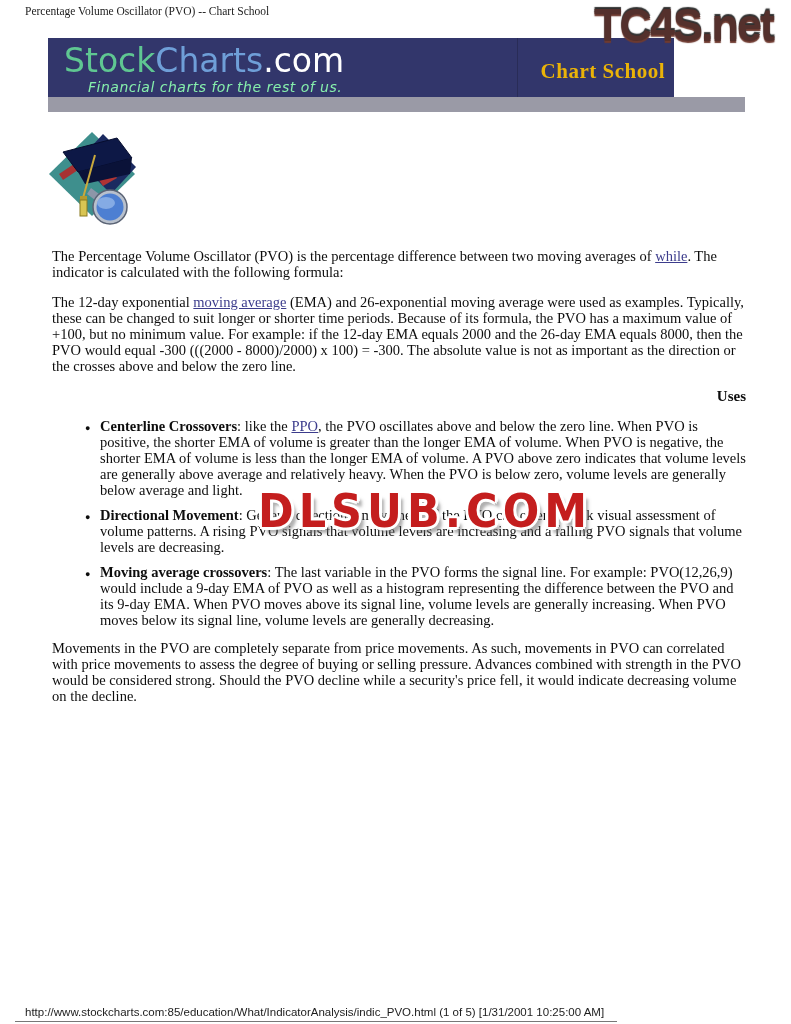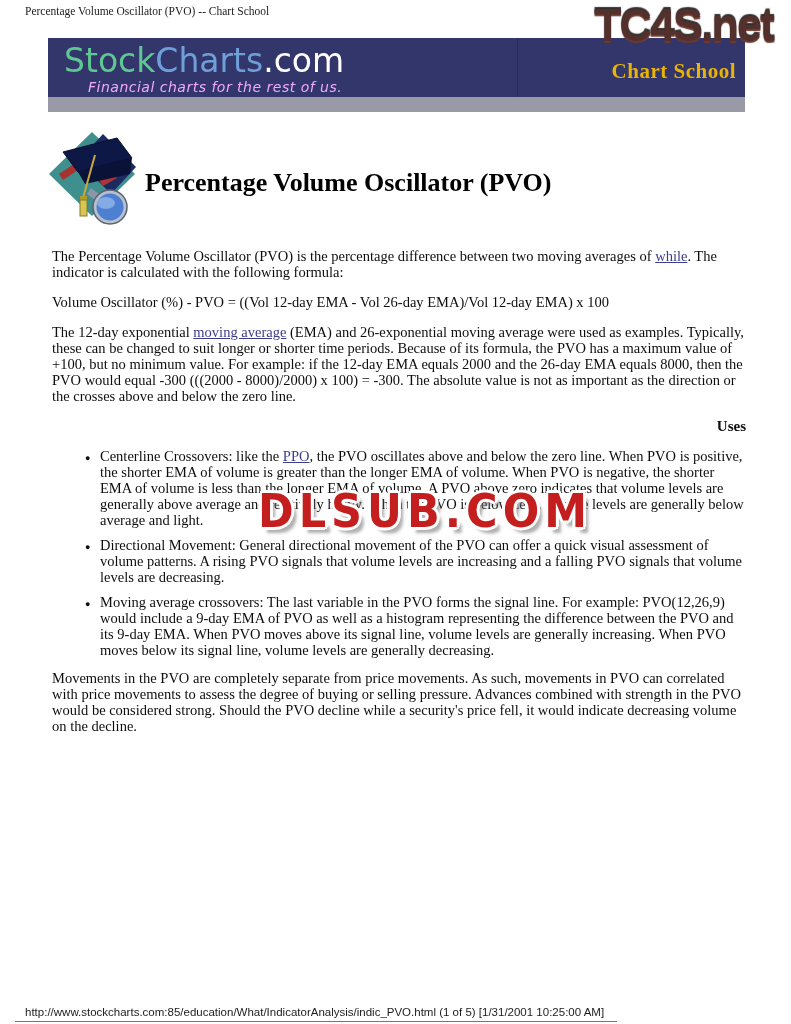--- a/index.html
+++ b/index.html
@@ -24,48 +24,48 @@
     text-shadow:-2px -2px 0 #fff, 2px -2px 0 #fff, -2px 2px 0 #fff, 2px 2px 0 #fff,
                 0 -3px 0 #fff, 0 3px 0 #fff, -3px 0 0 #fff, 3px 0 0 #fff,
                 5px 5px 3px rgba(110,110,110,.55); }
   .txtreme { position:absolute; right:2px; top:973px; z-index:5; line-height:1;
     font-family:"DejaVu Sans", sans-serif; font-weight:bold; font-size:31px; letter-spacing:-1px;
     color:#c96464; -webkit-text-stroke:1px #4a2626;
     text-shadow:-2px -2px 0 #fff, 2px -2px 0 #fff, -2px 2px 0 #fff, 2px 2px 0 #fff,
                 3px 4px 2px rgba(100,100,100,.5); }
 
   
-  .banner { position:absolute; left:48px; top:38px; width:697px; height:59px; background:#32366b; z-index:1; }
+  .banner { position:absolute; left:48px; top:38px; width:626px; height:59px; background:#32366b; z-index:1; }
   .banner-seam { position:absolute; left:469px; top:0; width:1px; height:59px; background:rgba(0,0,0,.18); }
   .logo { position:absolute; left:16px; top:3px; white-space:nowrap;
     font-family:"DejaVu Sans", sans-serif; font-size:33px; }
   .logo .stock  { color:#5fc792; }
   .logo .charts { color:#6f9fd8; }
   .logo .dotcom { color:#ffffff; }
   .tagline { position:absolute; left:40px; top:41px; font-family:"DejaVu Sans", sans-serif;
-    font-style:italic; font-size:14px; color:#f0abfc; letter-spacing:.5px; }
+    font-style:italic; font-size:14px; color:#86efac; letter-spacing:.5px; }
   .chart-school { position:absolute; right:9px; top:21px; font-family:"Liberation Serif", serif;
     font-weight:bold; font-size:21px; color:#eab308; letter-spacing:.5px; }
   .gray-bar { position:absolute; left:48px; top:97px; width:697px; height:15px; background:#9a9aa6; }
 
   
   .cap-icon { position:absolute; left:47px; top:122px; }
   .article-title { position:absolute; left:145px; top:151px; font-weight:bold; font-size:26px; color:#000; }
 
   
   .content { position:absolute; left:52px; top:248px; width:694px; z-index:2;
     font-size:14.5px; line-height:16px; color:#0d0d0d; }
   .content p { margin:0 0 14px 0; }
   .formula { margin:0 0 14px 45px; width:592px; }
   .uses-heading { font-weight:bold; font-size:15px; margin:4px 0 0 0;text-align:right; }
   .uses-intro { margin:0; }
   ul.uses-list { margin:10px 0 12px 0; padding-left:48px; list-style:none; }
   ul.uses-list li { position:relative; margin-bottom:9px; }
   ul.uses-list li::before { content:"●"; position:absolute; left:-15px; top:2px; font-size:9px; }
-  .term { font-weight:normal;text-align:right; }
+  .term { font-weight:bold;text-align:right; }
   .doc-link { color:#3c3c8c; text-decoration:underline; cursor:pointer; }
   .closing { margin-top:2px; }
 </style>
 </head>
 <body>
 
 <div class="page">
 
   <div class="print-header">Percentage Volume Oscillator (PVO) -- Chart School</div>
 
@@ -90,27 +90,25 @@
       <path d="M48,33 L36,76" stroke="#caa93c" stroke-width="2" fill="none"></path>
       <rect x="33" y="74" width="7" height="4" fill="#b39a2e"></rect>
       <rect x="33" y="78" width="7" height="16" fill="#d9c553" stroke="#8a7a20" stroke-width="1"></rect>
       <polygon points="44,66 52,72 48,78 40,72" fill="#8d96a8"></polygon>
       <circle cx="63" cy="85" r="17" fill="#b8c0cc" stroke="#5a6375" stroke-width="1.5"></circle>
       <circle cx="63" cy="85" r="13.5" fill="#4d7fd2"></circle>
       <ellipse cx="59" cy="81" rx="9" ry="6" fill="#8fb3e8" opacity="0.85"></ellipse>
     </svg>
   </div>
 
-  <h1 class="article-title">Percentage Volume Oscillator (PVO)</h1>
 
   <div class="content">
 
     <p><span>The Percentage Volume Oscillator (PVO) is the percentage difference between two moving averages of </span><a class="doc-link">while</a><span>. The indicator is calculated with the following formula:</span></p>
 
-    <p class="formula">Volume Oscillator (%) - PVO = ((Vol 12-day EMA - Vol 26-day EMA)/Vol 12-day EMA) x 100</p>
 
     <p><span>The 12-day exponential </span><a class="doc-link">moving average</a><span> (EMA) and 26-exponential moving average were used as examples. Typically, these can be changed to suit longer or shorter time periods. Because of its formula, the PVO has a maximum value of +100, but no minimum value. For example: if the 12-day EMA equals 2000 and the 26-day EMA equals 8000, then the PVO would equal -300 (((2000 - 8000)/2000) x 100) = -300. The absolute value is not as important as the direction or the crosses above and below the zero line.</span></p>
 
     <p class="uses-heading">Uses</p>
 
     <ul class="uses-list">
       <li><span class="term">Centerline Crossovers</span><span>: like the </span><a class="doc-link">PPO</a><span>, the PVO oscillates above and below the zero line. When PVO is positive, the shorter EMA of volume is greater than the longer EMA of volume. When PVO is negative, the shorter EMA of volume is less than the longer EMA of volume. A PVO above zero indicates that volume levels are generally above average and relatively heavy. When the PVO is below zero, volume levels are generally below average and light.</span></li>
       <li><span class="term">Directional Movement</span><span>: General directional movement of the PVO can offer a quick visual assessment of volume patterns. A rising PVO signals that volume levels are increasing and a falling PVO signals that volume levels are decreasing.</span></li>
       <li><span class="term">Moving average crossovers</span><span>: The last variable in the PVO forms the signal line. For example: PVO(12,26,9) would include a 9-day EMA of PVO as well as a histogram representing the difference between the PVO and its 9-day EMA. When PVO moves above its signal line, volume levels are generally increasing. When PVO moves below its signal line, volume levels are generally decreasing.</span></li>
     </ul>

